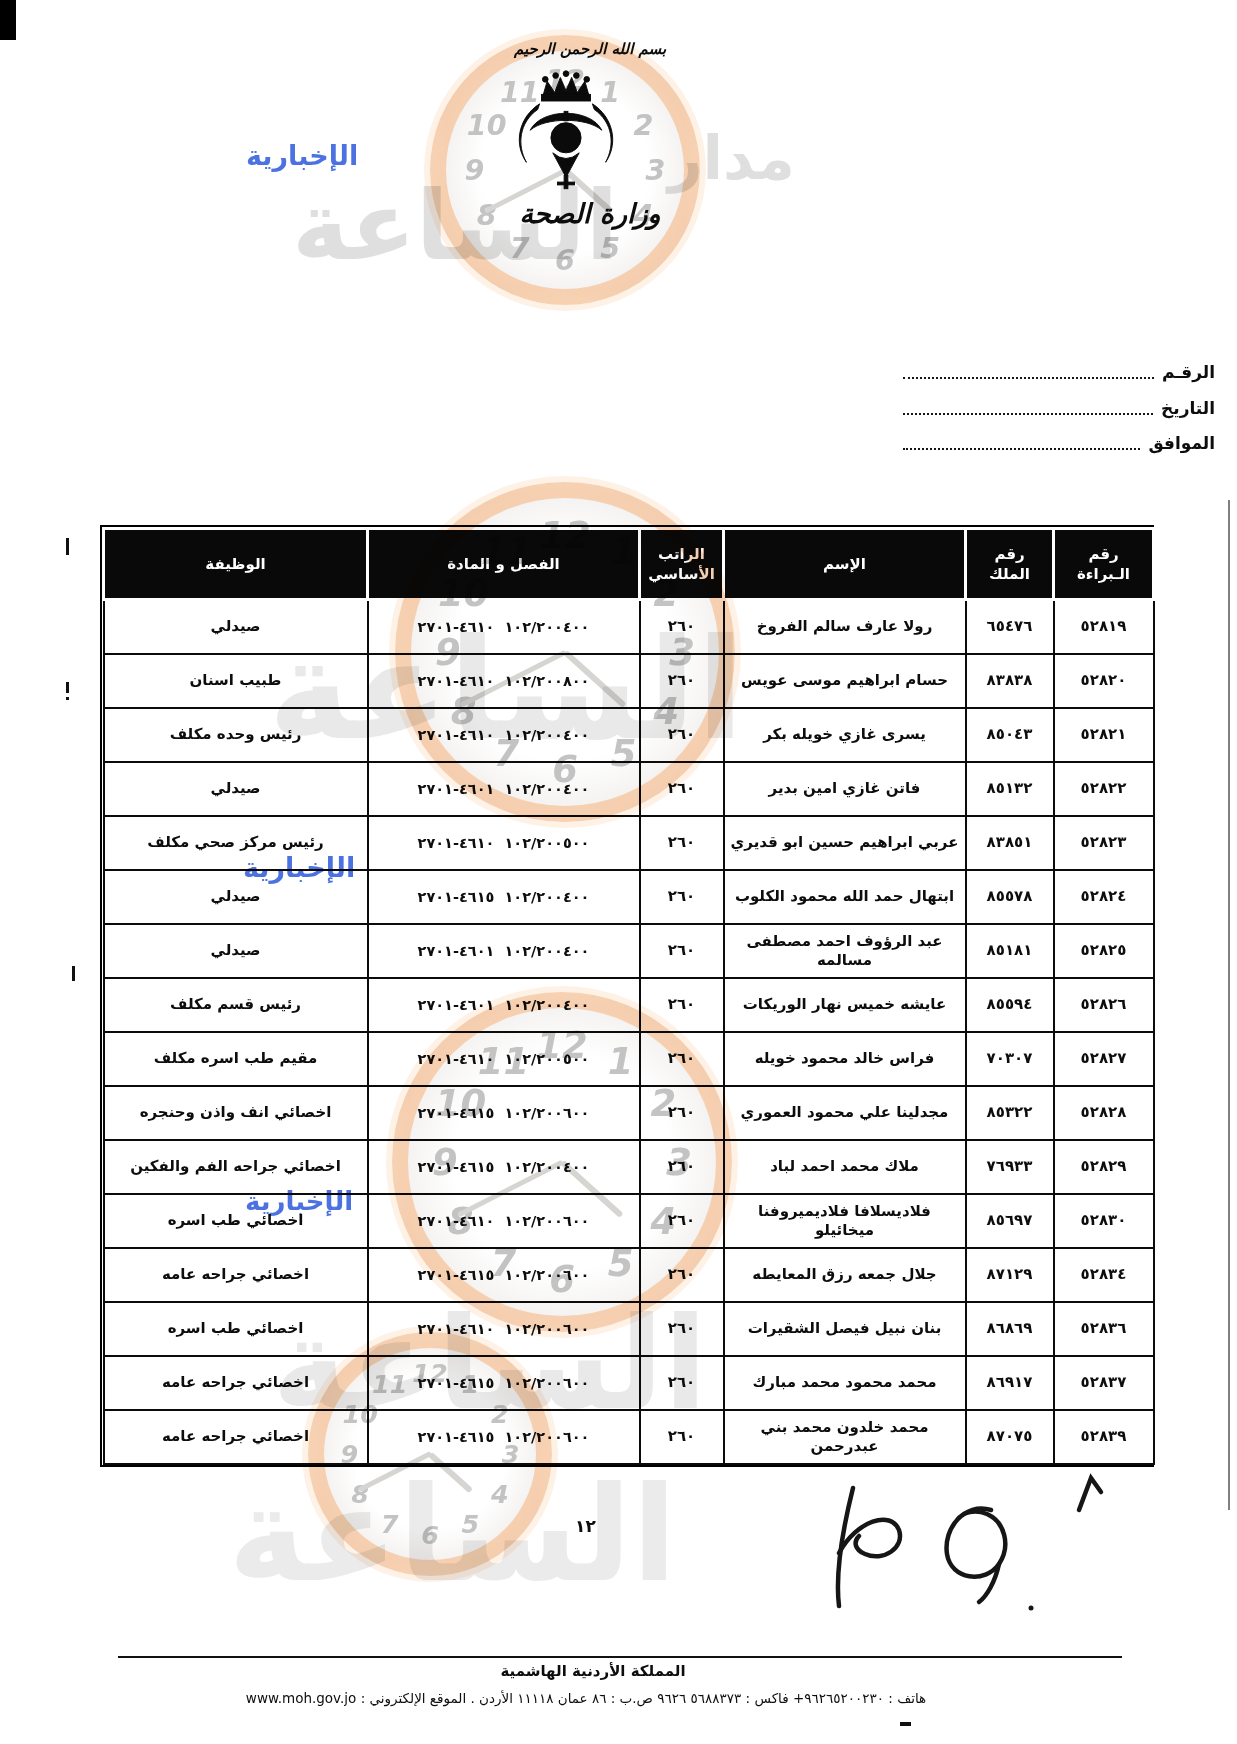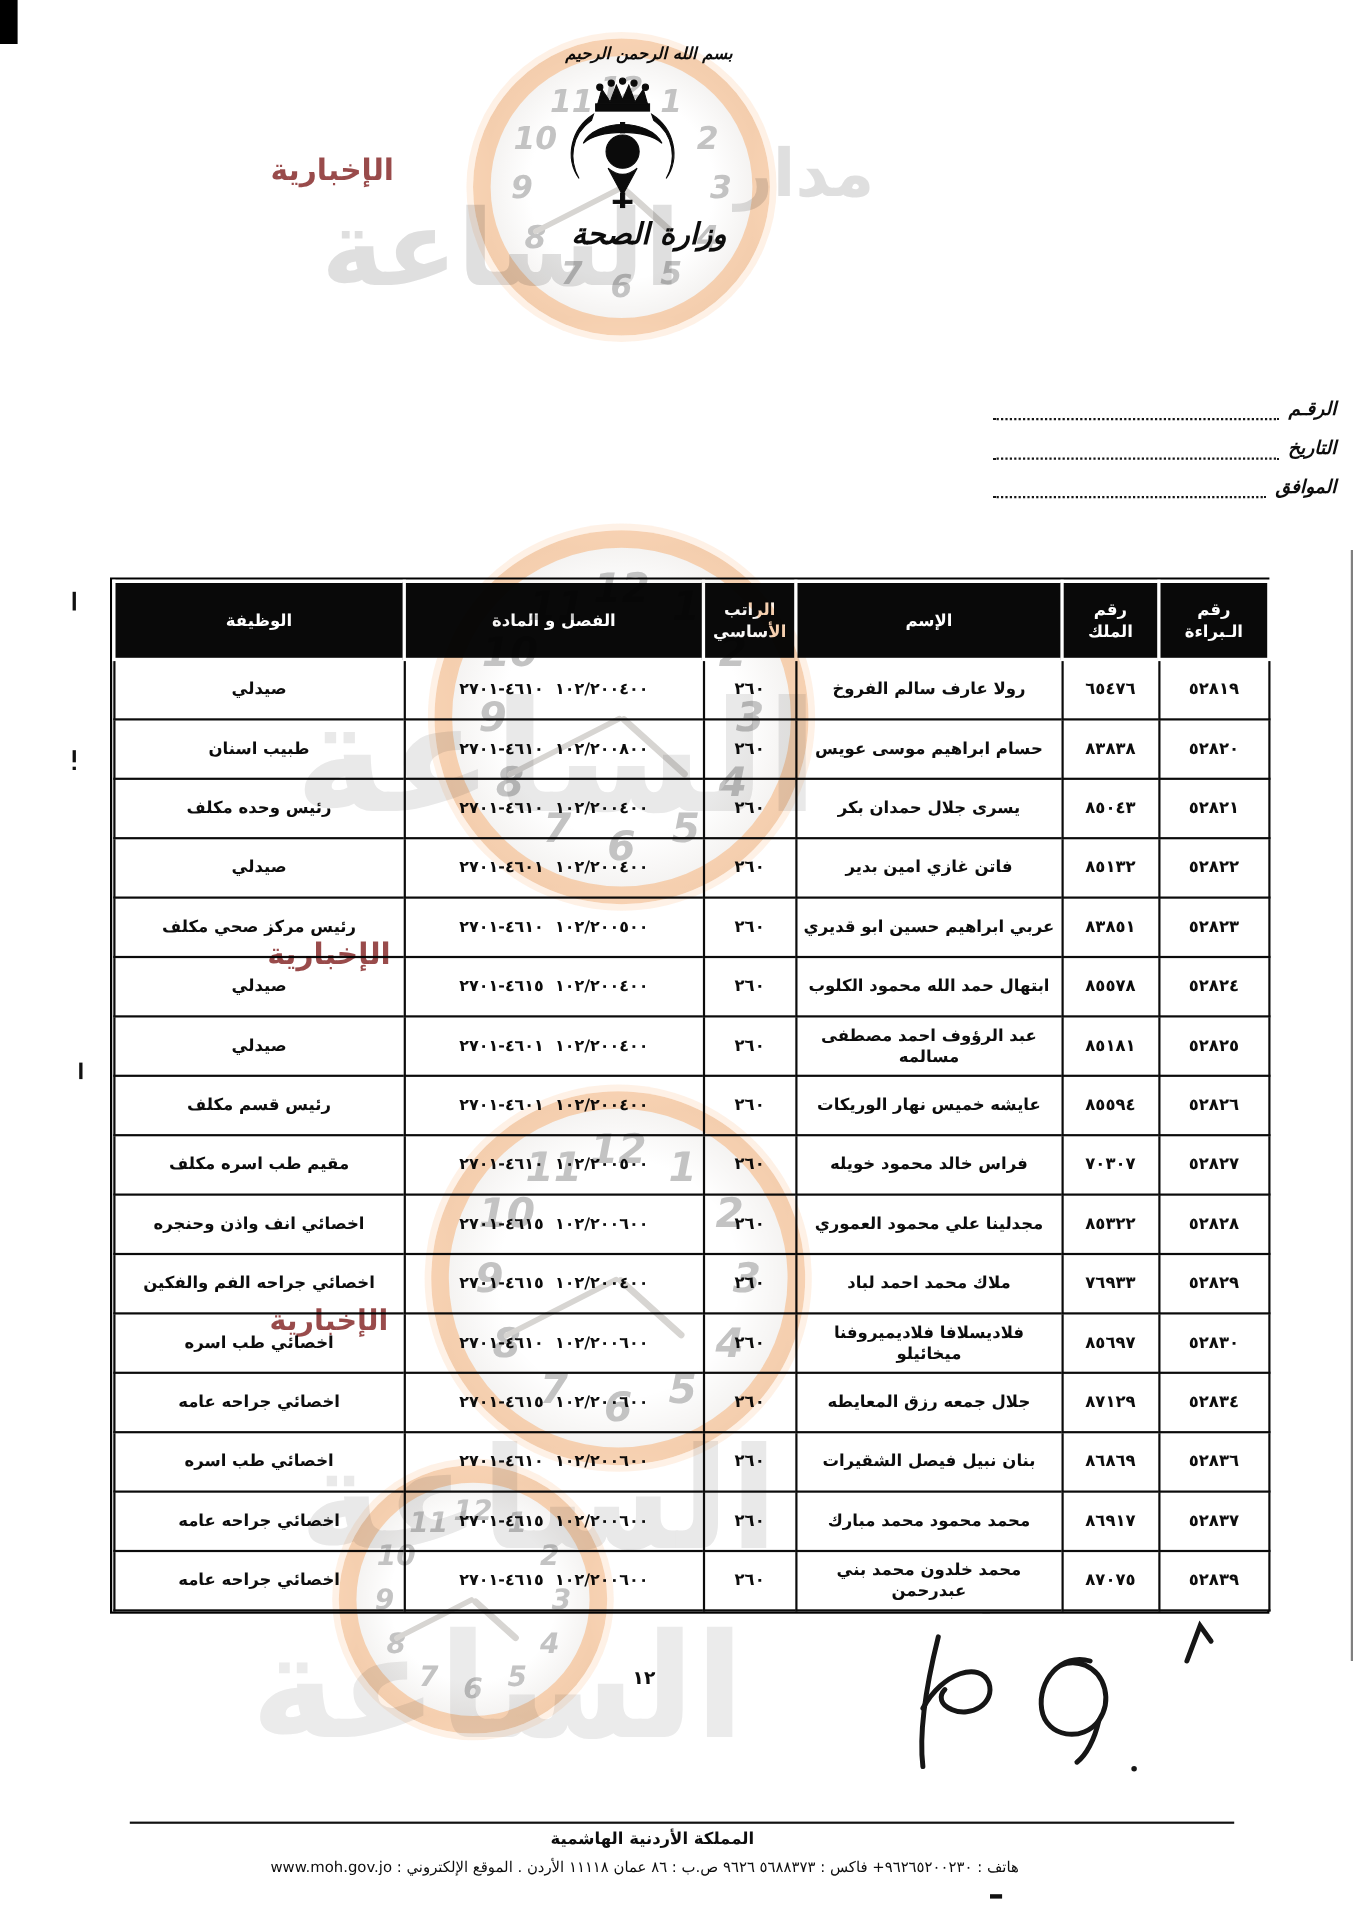--- a/index.html
+++ b/index.html
@@ -29,29 +29,29 @@
     position:absolute;transform:translate(-50%,-50%);
     color:#c3c3c3;font-size:30px;font-weight:bold;font-family:"DejaVu Sans",sans-serif;font-style:italic;
   }
   .clock::before,.clock::after{
     content:"";position:absolute;left:50%;bottom:50%;transform-origin:50% 100%;
     background:#d7d5d2;border-radius:3px;
   }
   .clock::before{width:6px;height:26%;margin-left:-3px;transform:rotate(132deg);}
   .clock::after{width:5px;height:38%;margin-left:-2.5px;transform:rotate(243deg);}
   .wm-big{color:#dadada;font-weight:bold;opacity:.85;letter-spacing:2px;line-height:1;}
-  .wm-orange{color:#7f1d1d;font-weight:bold;opacity:.8;letter-spacing:1px;}
+  .wm-orange{color:#1d4ed8;font-weight:bold;opacity:.8;letter-spacing:1px;}
 
   
   .bismillah{left:470px;top:40px;width:240px;text-align:center;font-size:15px;font-weight:bold;font-style:italic;}
   .crest{left:500px;top:68px;}
   .ministry{left:460px;top:198px;width:260px;text-align:center;font-size:27px;font-weight:bold;font-style:italic;}
 
   
-  .field{direction:rtl;display:flex;align-items:flex-end;gap:8px;width:312px;right:22px;font-style:italic;}
+  .field{direction:rtl;display:flex;gap:8px;width:312px;right:22px;}
   .field .lbl{font-size:17px;font-weight:bold;white-space:nowrap;}
   .field .dots{flex:1;border-bottom:2px dotted #161616;height:15px;}
 
   
   .tbl-wrap{left:100px;top:525px;width:1050px;border:2px solid #000;z-index:2;background:#fff;}
   table{border-collapse:collapse;table-layout:fixed;width:100%;direction:rtl;}
   th{
     background:#090909;color:#fff;border:3px solid #fff;
     font-size:15px;font-weight:bold;height:64px;line-height:1.35;padding:2px 5px;
   }
@@ -222,21 +222,21 @@
     <td class="num">٨٣٨٣٨</td>
     <td>حسام ابراهيم موسى عويس</td>
     <td class="num">٢٦٠</td>
     <td class="fasl">١٠٢/٢٠٠٨٠٠  ٤٦١٠-٢٧٠١</td>
     <td>طبيب اسنان</td>
   </tr>
 
   <tr>
     <td class="num">٥٢٨٢١</td>
     <td class="num">٨٥٠٤٣</td>
-    <td>يسرى جلال حمدان بكر</td>
+    <td>يسرى غازي خويله بكر</td>
     <td class="num">٢٦٠</td>
     <td class="fasl">١٠٢/٢٠٠٤٠٠  ٤٦١٠-٢٧٠١</td>
     <td>رئيس وحده مكلف</td>
   </tr>
 
   <tr>
     <td class="num">٥٢٨٢٢</td>
     <td class="num">٨٥١٣٢</td>
     <td>فاتن غازي امين بدير</td>
     <td class="num">٢٦٠</td>

